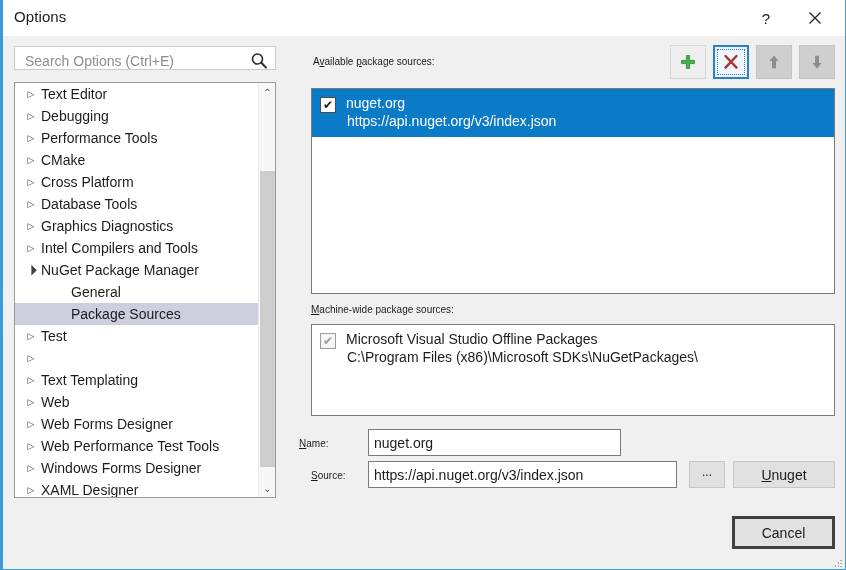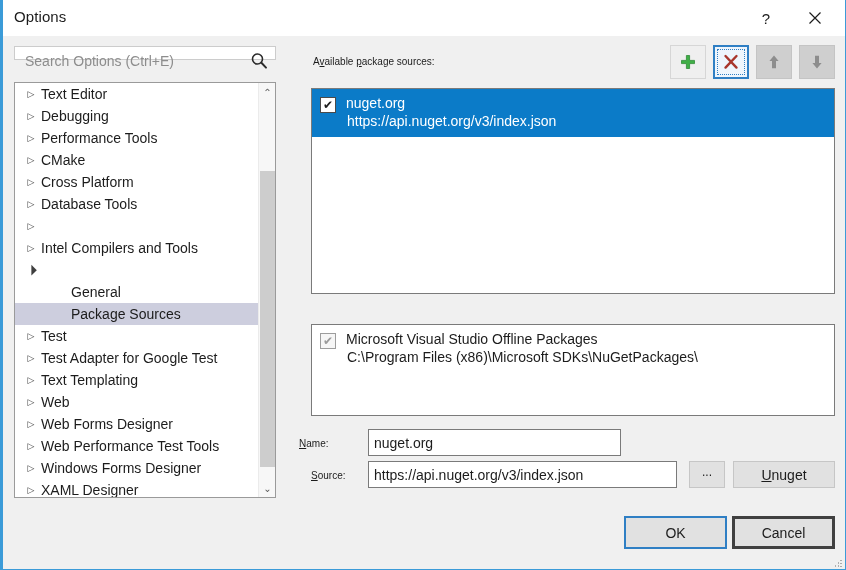--- a/index.html
+++ b/index.html
@@ -44,21 +44,21 @@
     background: transparent;
   }
   #help-button { right: 57px; font-size: 15px; }
   #close-button { right: 8px; }
   #close-button svg { display: block; }
 
   
   #search-box {
     position: absolute;
     left: 11px; top: 46px;
-    width: 262px; height: 14px;
+    width: 262px; height: 24px;
     background: #ffffff;
     border: 1px solid #cccccc;
   }
   #search-input {
     position: absolute;
     left: 8px; top: 0; height: 27px;
     width: 215px;
     border: none; outline: none;
     background: transparent;
     font-family: "Liberation Sans", sans-serif;
@@ -344,43 +344,44 @@
         <div class="tree-item">
           <span class="tree-arrow">▷</span>
           <span class="tree-label">Cross Platform</span>
         </div>
         <div class="tree-item">
           <span class="tree-arrow">▷</span>
           <span class="tree-label">Database Tools</span>
         </div>
         <div class="tree-item">
           <span class="tree-arrow">▷</span>
+          <span class="tree-label">Graphics Diagnostics</span>
         </div>
         <div class="tree-item">
           <span class="tree-arrow">▷</span>
           <span class="tree-label">Intel Compilers and Tools</span>
         </div>
         <div class="tree-item">
           <span class="tree-arrow" style="transform: rotate(-45deg); font-size: 10px;">◢</span>
+          <span class="tree-label">NuGet Package Manager</span>
         </div>
         <div class="tree-item child">
           <span class="tree-arrow"></span>
           <span class="tree-label">General</span>
         </div>
         <div class="tree-item child selected">
           <span class="tree-arrow"></span>
           <span class="tree-label">Package Sources</span>
         </div>
         <div class="tree-item">
           <span class="tree-arrow">▷</span>
           <span class="tree-label">Test</span>
         </div>
         <div class="tree-item">
           <span class="tree-arrow">▷</span>
-          <span class="tree-label">Test Adapter for Google Test</span>
         </div>
         <div class="tree-item">
           <span class="tree-arrow">▷</span>
           <span class="tree-label">Text Templating</span>
         </div>
         <div class="tree-item">
           <span class="tree-arrow">▷</span>
           <span class="tree-label">Web</span>
         </div>
         <div class="tree-item">
@@ -443,20 +444,23 @@
     <div id="available-list">
         <div class="source-row selected">
           <span class="src-check">✔</span>
           <div class="src-texts">
             <div class="src-name">nuget.org</div>
             <div class="src-url">https://api.nuget.org/v3/index.json</div>
           </div>
         </div>
       </div>
 
+    <div class="field-label" id="machine-label">
+      <span class="ul">M</span><span>achine-wide package sources:</span>
+    </div>
 
     <div id="machine-list">
         <div class="source-row">
           <span class="mw-check">✔</span>
           <div class="src-texts">
             <div class="src-name">Microsoft Visual Studio Offline Packages</div>
             <div class="src-url">C:\Program Files (x86)\Microsoft SDKs\NuGetPackages\</div>
           </div>
         </div>
       </div>
@@ -472,20 +476,19 @@
     <input class="text-input" id="source-input" type="text" value="https://api.nuget.org/v3/index.json" style="">
 
     <div class="push-btn" id="browse-button">...</div>
 
     <div class="push-btn" id="update-button">
       <span class="ul">U</span>
         <span>nuget</span>
     </div>
   </div>
 
-  <div id="ok-button">OK</div>
   <div id="cancel-button">Cancel</div>
 
   <svg id="resize-grip" viewBox="0 0 12 12">
     <path d="M11 5 L11 6 M8 8 L9 8 M11 8 L11 9 M5 11 L6 11 M8 11 L9 11 M11 11 L11 12" stroke="#9a9a9a" stroke-width="1.6"></path>
   </svg>
 
 </div>
 
 </body></html>

